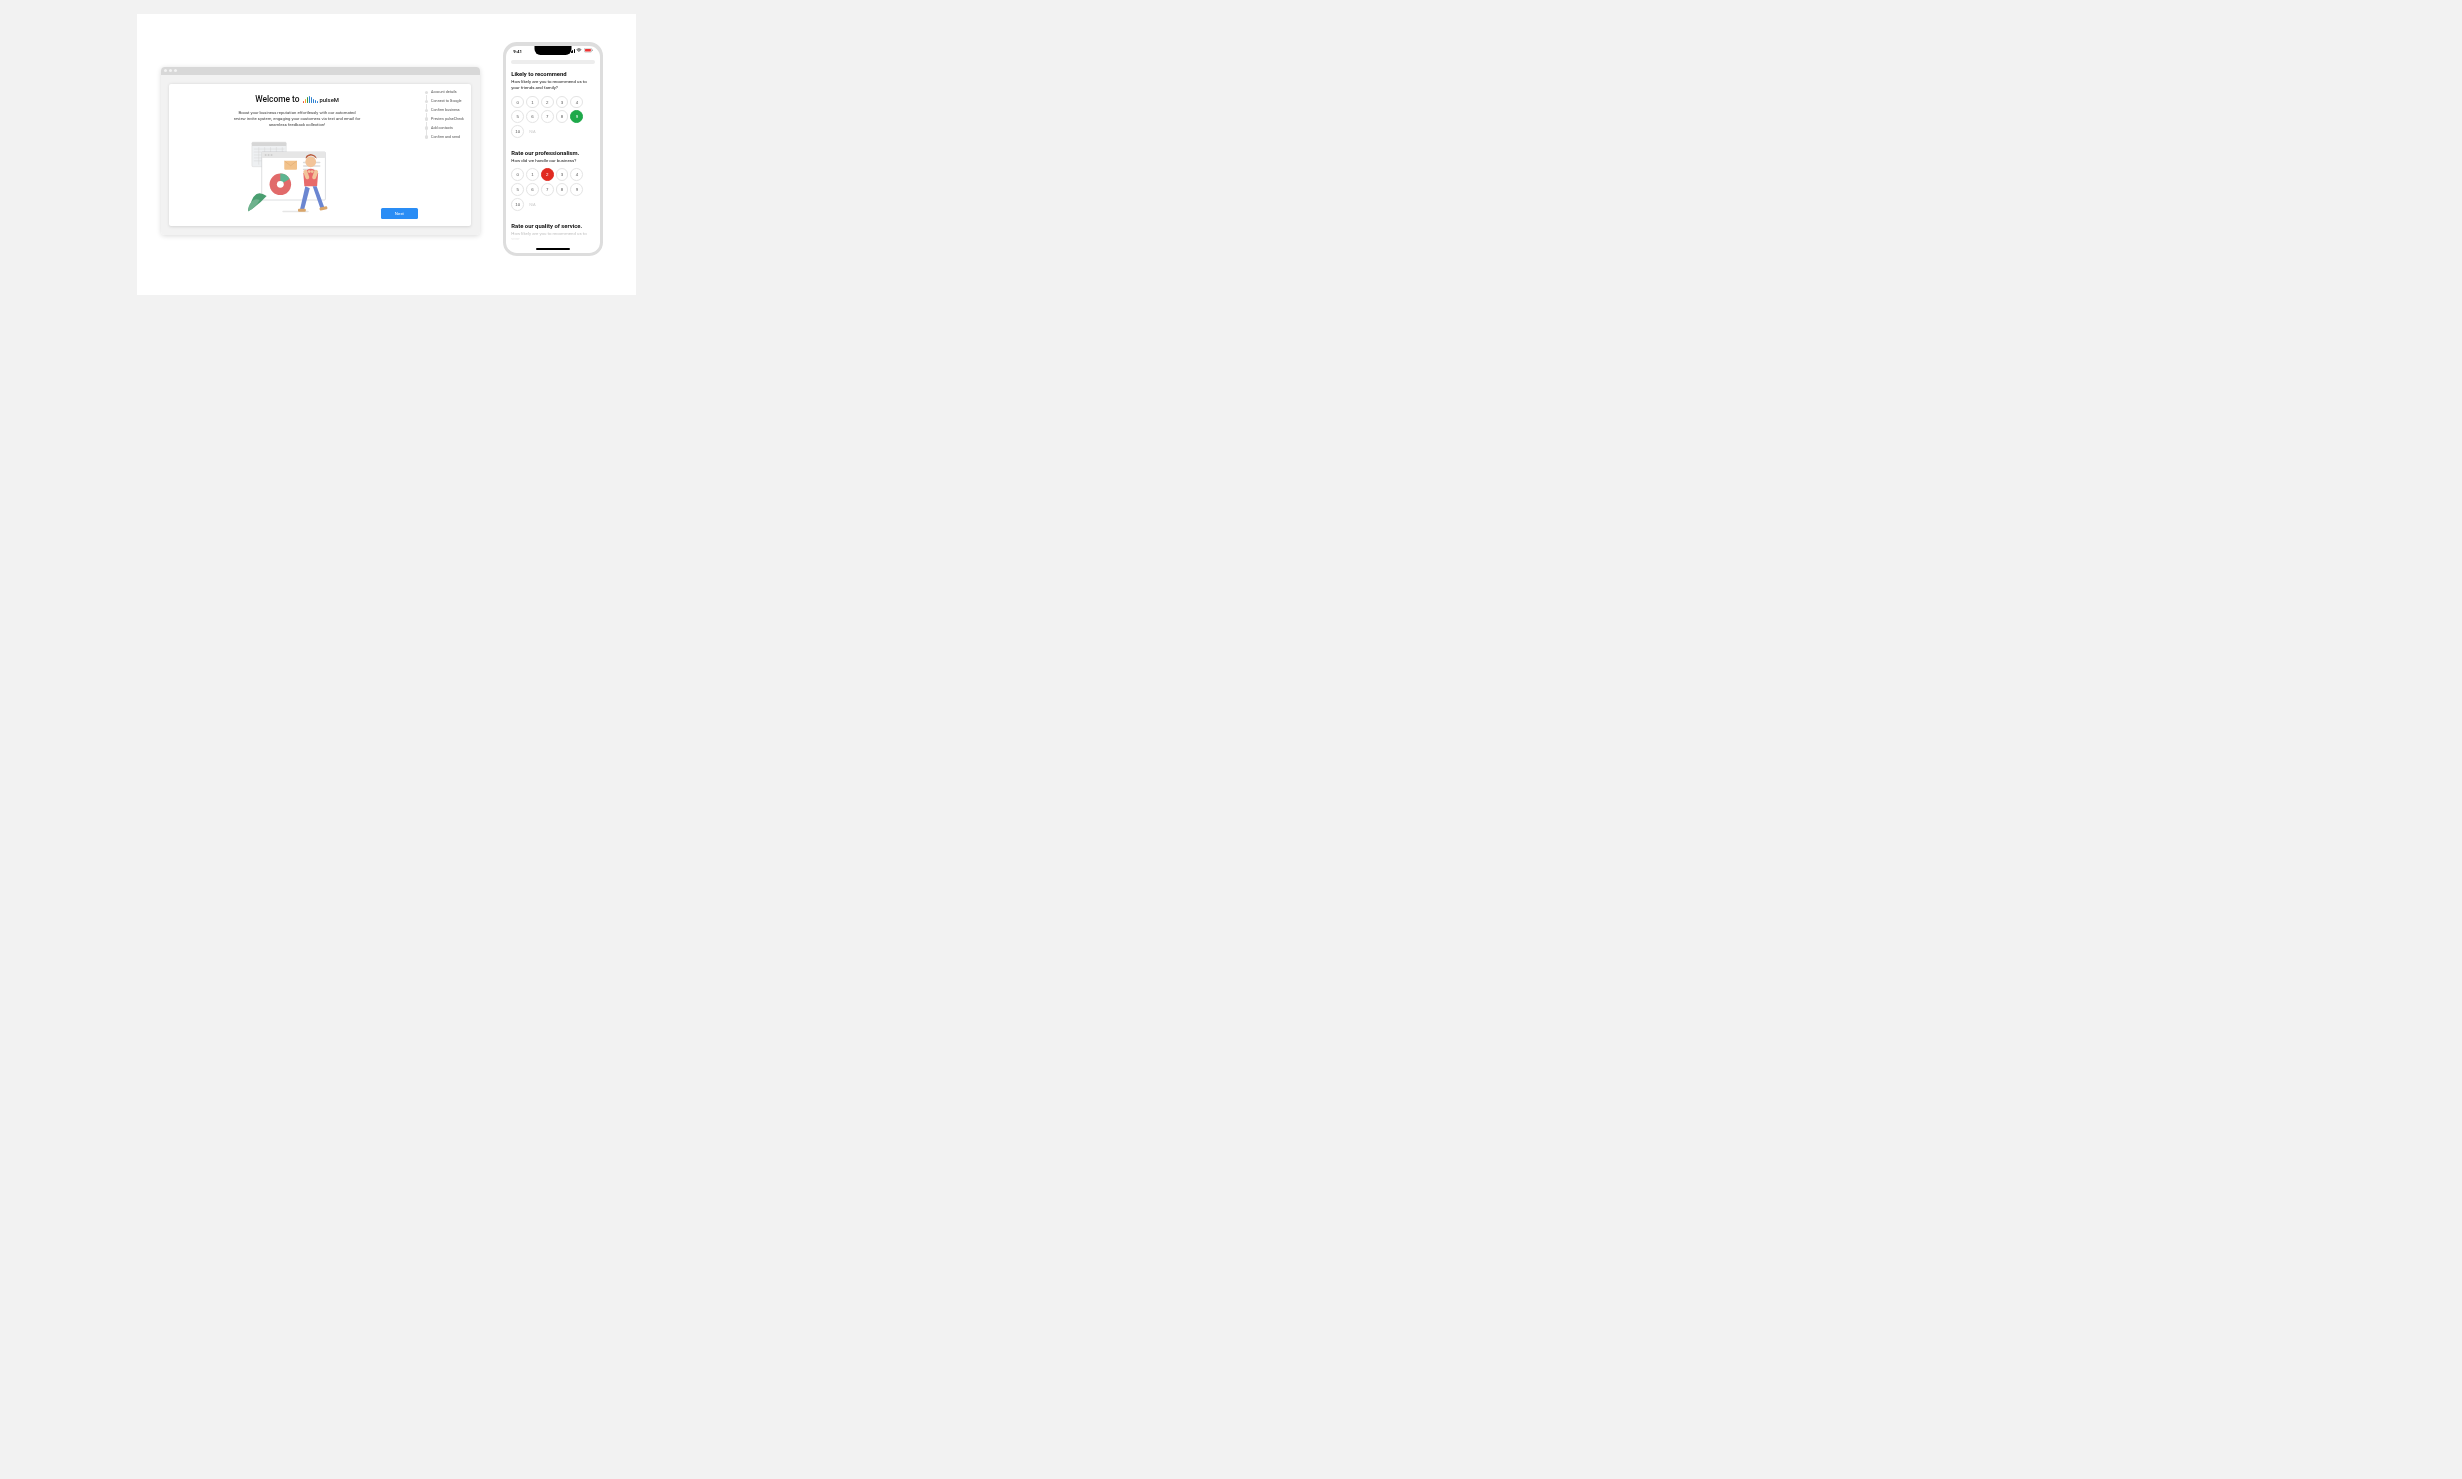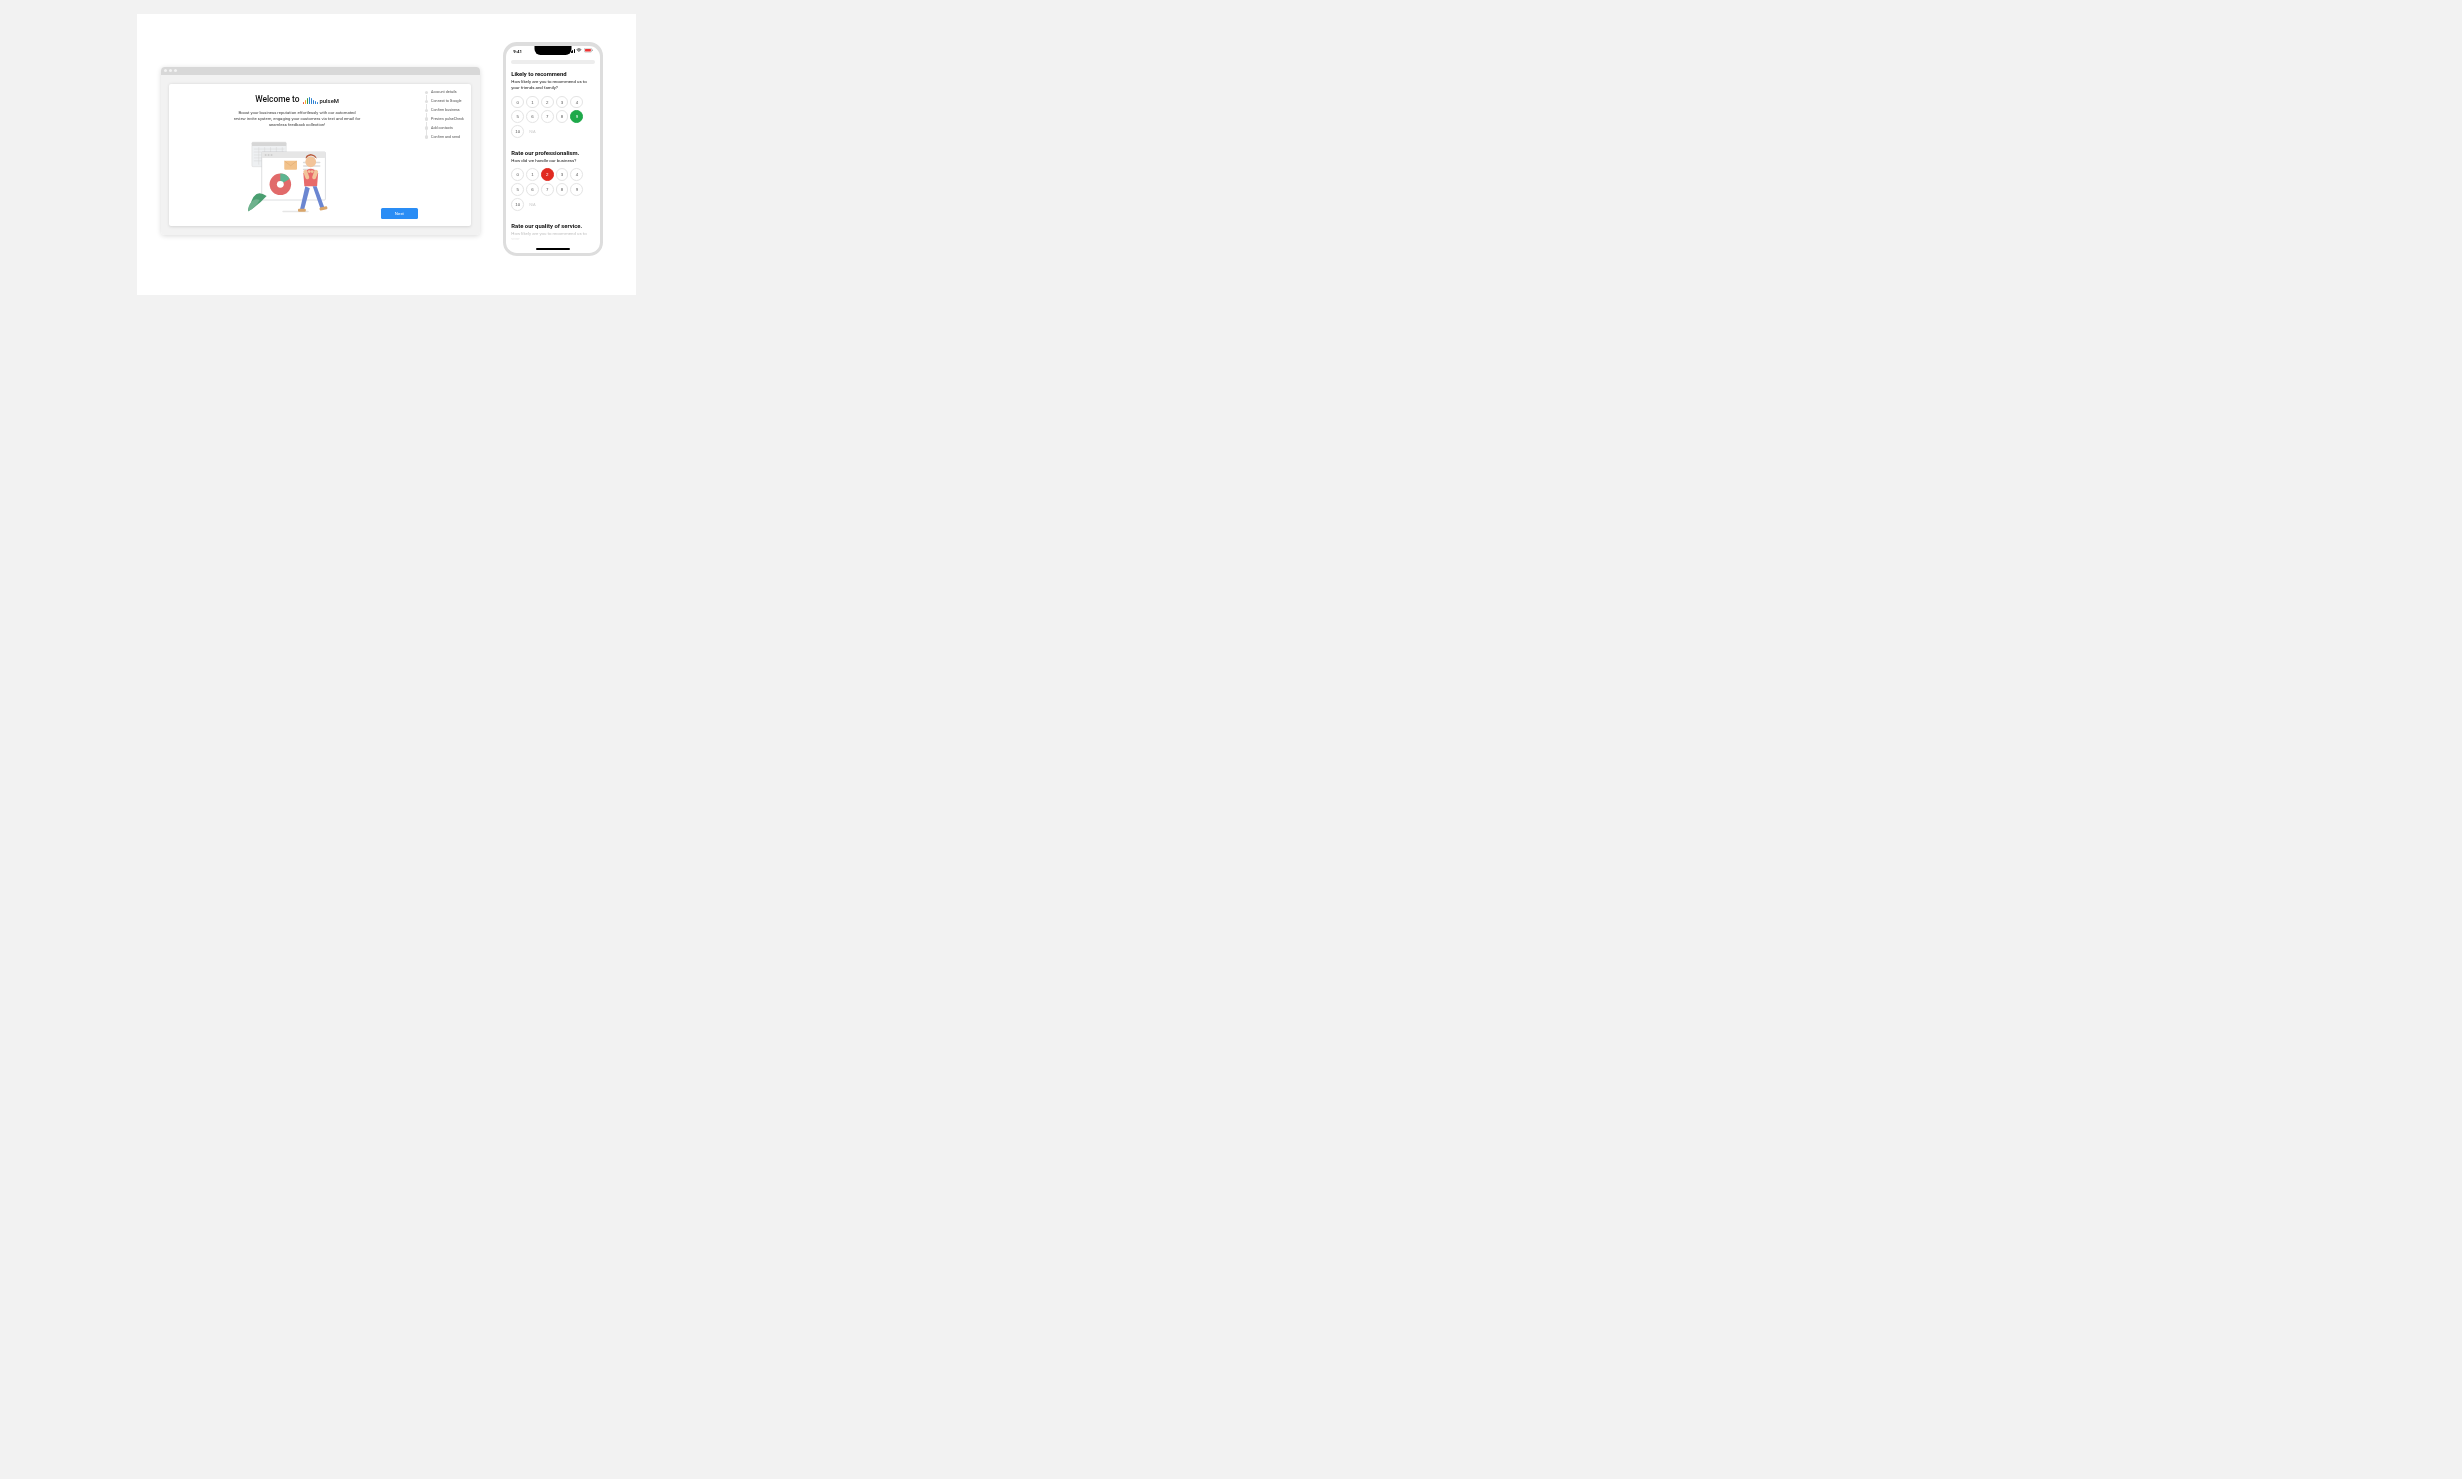--- a/index.html
+++ b/index.html
@@ -43,21 +43,21 @@
   .window-body { padding: 0; position: relative; height: calc(100% - 7.9px); background: #f2f2f2; }
   .onboard-card {
     position: absolute;
     left: 8.9px; top: 8.9px; right: 8.9px; bottom: 8.9px;
     background: #fff;
     border-radius: 2px;
     box-shadow: 0 0.5px 3px rgba(0,0,0,0.12);
     display: flex;
   }
   .onboard-main { flex: 1; position: relative; padding: 10.8px 13.8px 6.9px 13.8px; }
-  .welcome-line { display: flex; justify-content: center; gap: 3px; }
+  .welcome-line { display: flex; align-items: center; justify-content: center; gap: 3px; }
   .welcome-text { font-size: 8.4px; font-weight: 500; color: #111; }
   .logo { display: flex; align-items: flex-end; gap: 0.5px; }
   .logo-bar { width: 1.5px; border-radius: 0.5px; }
   .logo-text { font-size: 5.9px; color: #111; margin-left: 1px; font-weight: 500; }
   .subheading { font-size: 4.2px; color: #444; text-align: center; max-width: 128px; margin: 5.9px auto 0; line-height: 1.45; }
   .illustration { margin: 8.9px auto 0; width: 98px; height: 79px; position: relative; }
   .next-btn {
     position: absolute;
     right: 6.9px;
     bottom: 6.9px;

